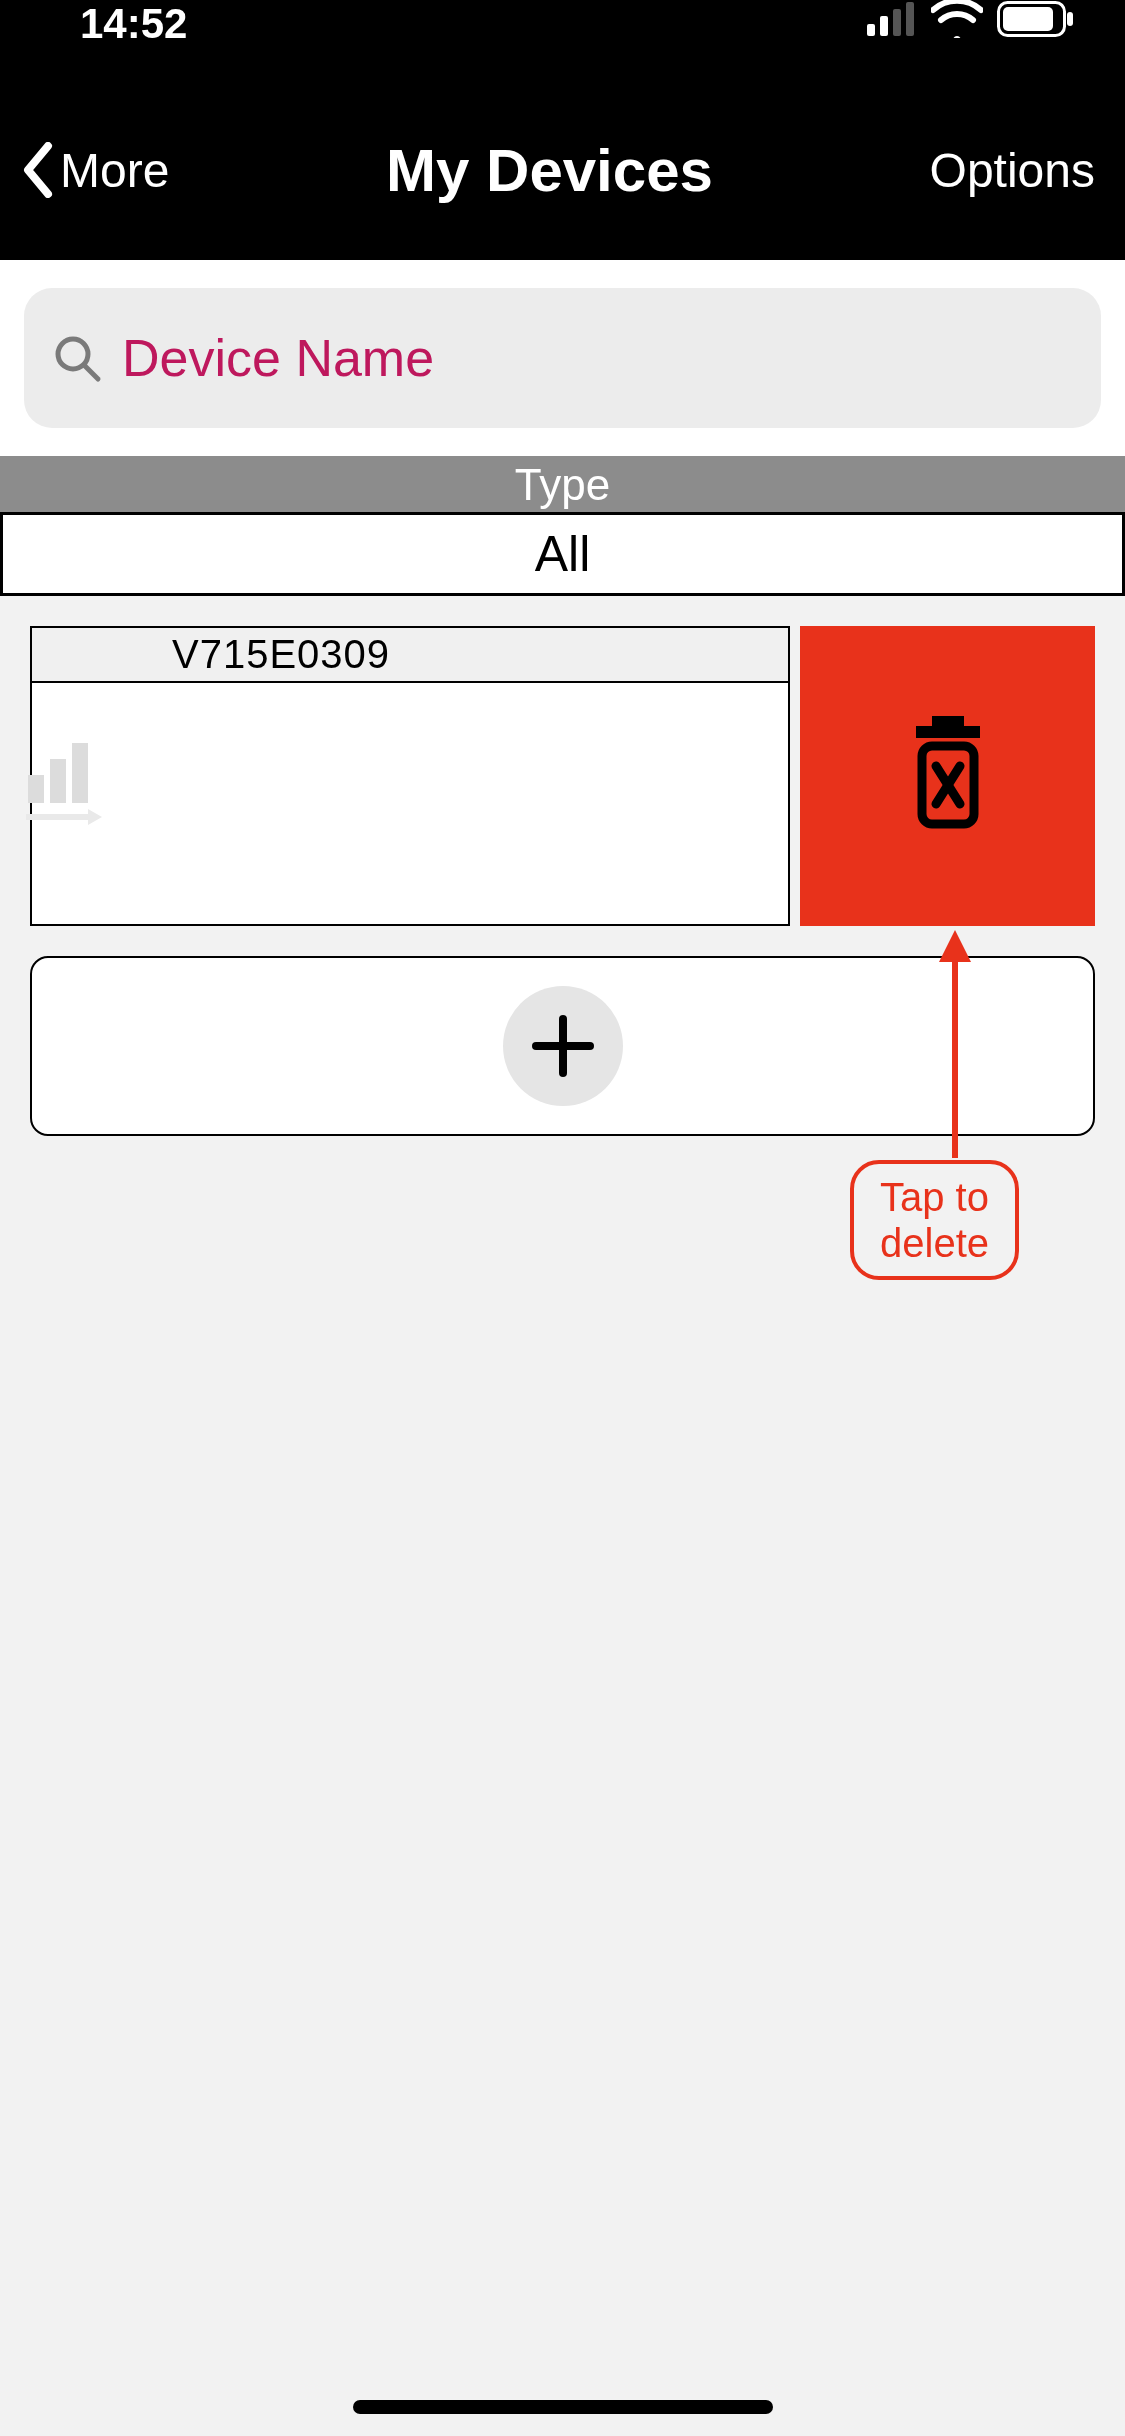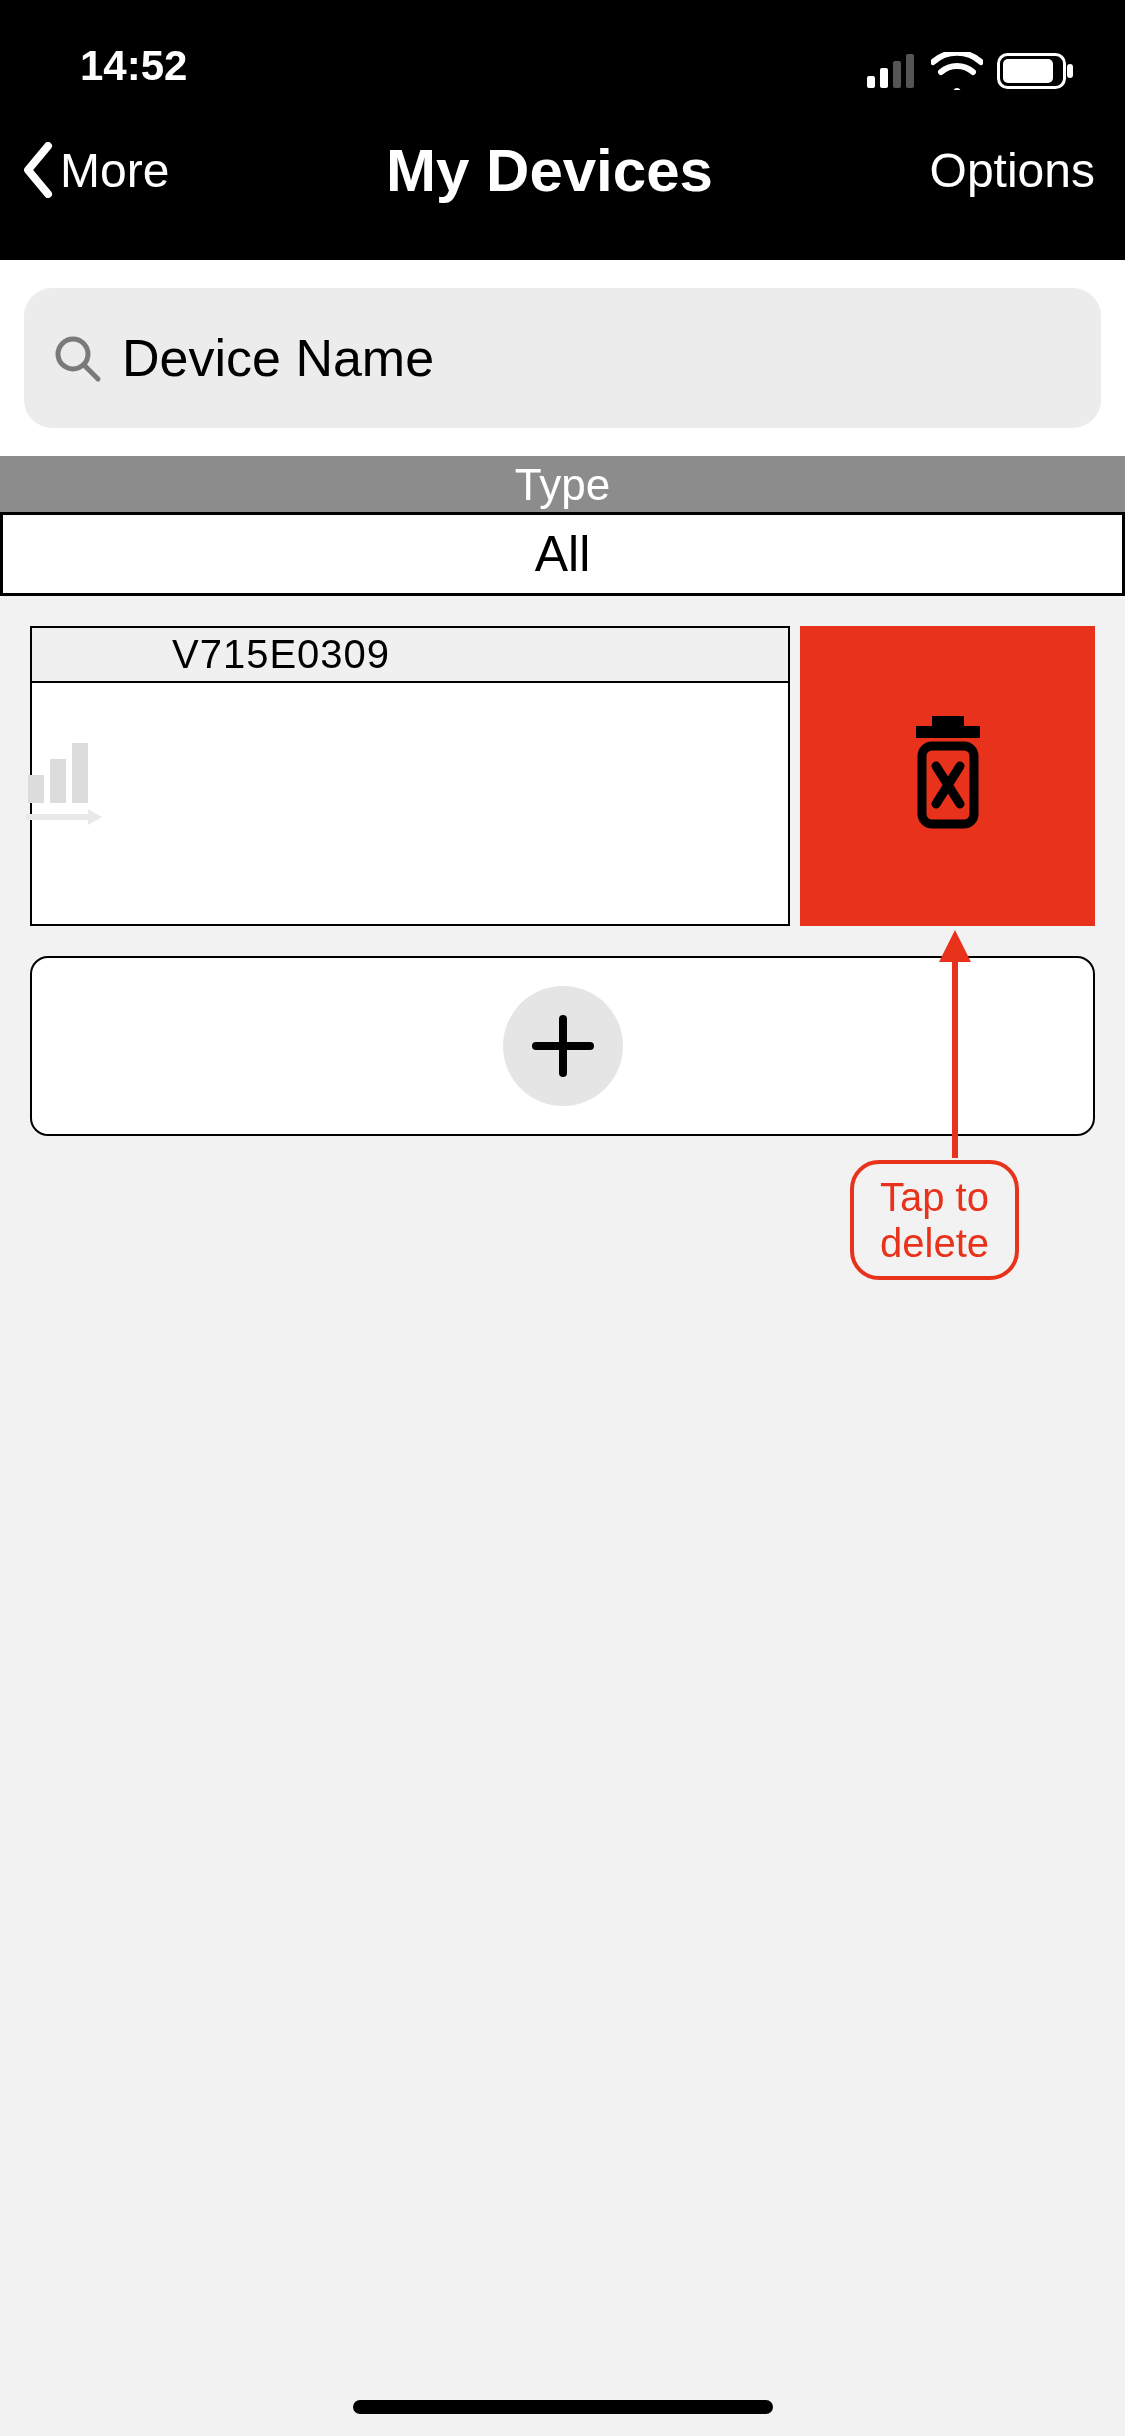--- a/index.html
+++ b/index.html
@@ -1,29 +1,29 @@
 <!DOCTYPE html>
 <html><head>
 <meta charset="utf-8">
 <style>
   * { box-sizing: border-box; margin: 0; padding: 0; }
   html, body { width: 1125px; height: 2436px; font-family: -apple-system, "Helvetica Neue", Arial, sans-serif; background:#f2f2f2; overflow:hidden; }
   .screen { width:1125px; height:2436px; position:relative; background:#f2f2f2; }
   
   .topbar { background:#000; color:#fff; }
-  .statusbar { height:100px; display:flex; align-items:flex-end; padding:0 50px 10px 80px; justify-content:space-between; font-size:42px; font-weight:600; }
+  .statusbar { height:100px; display:flex; align-items:flex-start; padding:0 50px 10px 80px; justify-content:space-between; font-size:42px; font-weight:600; }
   .status-right { display:flex; align-items:center; gap:14px; }
   .navbar { height:160px; display:flex; align-items:center; justify-content:space-between; padding:0 30px 20px 20px; }
   .nav-back { display:flex; align-items:center; gap:6px; font-size:48px; font-weight:400; cursor:pointer;}
   .nav-title { font-size:60px; font-weight:700; }
   .nav-options { font-size:48px; font-weight:400; cursor:pointer;}
   
   .search-wrap { background:#fff; padding:28px 24px; }
   .search-field { background:#ececec; border-radius:28px; height:140px; display:flex; align-items:center; padding:0 28px; gap:20px; }
-  .search-placeholder { color:#000000; font-size:52px; }
+  .search-placeholder { color:#be185d; font-size:52px; }
   
   .type-bar { background:#8c8c8c; color:#fff; text-align:center; font-size:44px; line-height:52px; padding:3px 0 1px; }
   .type-select { background:#fff; border:3px solid #000; text-align:center; font-size:50px; padding:10px 0; }
   
   .device-area { position:relative; margin:30px 30px 0 30px; overflow:visible;}
   .device-row-swipe { position:relative; height:300px; }
   .device-row { position:absolute; left:0; top:0; width:760px; height:300px; background:#fff; border:2px solid #000; }
   .device-header { background:#f0f0f0; border-bottom:2px solid #000; font-size:40px; font-weight:400; padding:4px 0 4px 140px; letter-spacing:1px;}
   .device-body { display:flex; align-items:center; justify-content:center; height:240px; position:relative; }
   .device-signal { position:absolute; left:-10px; top:40px; }

